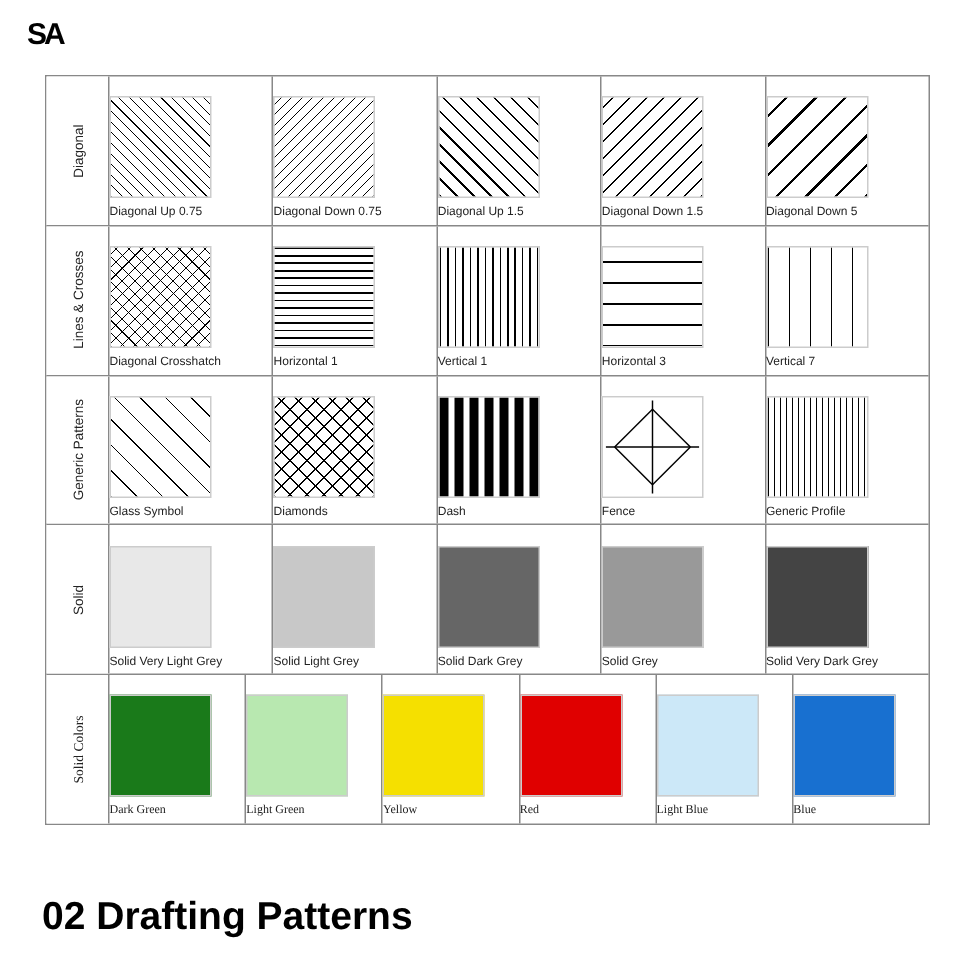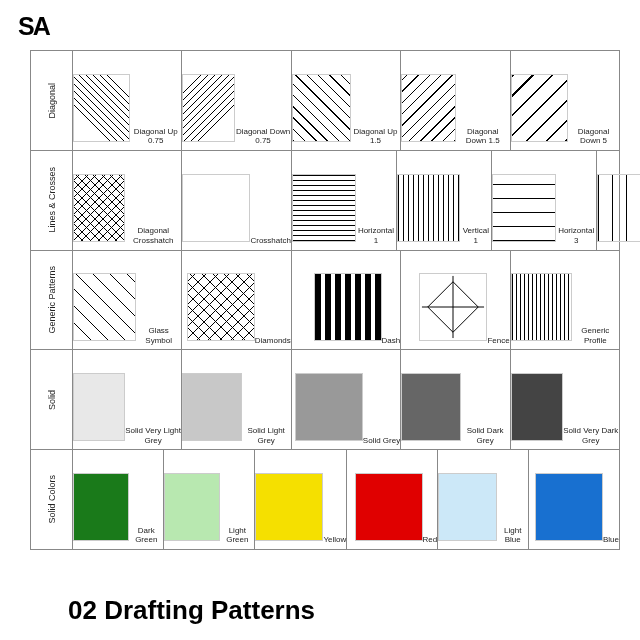--- a/index.html
+++ b/index.html
@@ -9,21 +9,21 @@
       width: 640px;
       height: 640px;
       overflow: hidden;
       position: relative;
     }
 
     .logo {
       position: absolute;
       top: 12px;
       left: 18px;
-      font-size: 25px;
+      font-size: 20px;
       font-weight: 900;
       letter-spacing: -2px;
       color: #000;
     }
 
     .main-table-container {
       position: absolute;
       top: 50px;
       left: 30px;
       right: 20px;
@@ -38,20 +38,21 @@
       flex-direction: column;
     }
 
     .row {
       display: flex;
       flex: 1;
       border-bottom: 1px solid #888;
     }
     .row:last-child {
       border-bottom: none;
+      font-family: Liberation Serif, serif;
     }
 
     .row-label {
       width: 42px;
       min-width: 42px;
       border-right: 1px solid #888;
       display: flex;
       align-items: center;
       justify-content: center;
       background: #fff;
@@ -66,21 +67,22 @@
 
     .cells {
       display: flex;
       flex: 1;
     }
 
     .cell {
       flex: 1;
       border-right: 1px solid #888;
       display: flex;
-      align-items: flex-end;
+      flex-direction: column;
+      align-items: flex-start;
       justify-content: flex-end;
       padding-bottom: 4px;
     }
     .cell:last-child {
       border-right: none;
     }
 
     .pattern-box {
       width: 68px;
       height: 68px;
@@ -242,21 +244,20 @@
     .pat-light-blue { background: #cce8f8; }
     .pat-blue { background: #1870d0; }
 
     .footer-title {
       position: absolute;
       bottom: 14px;
       left: 28px;
       font-size: 26px;
       font-weight: 900;
       color: #000;
-      margin-left: 40px;
     }
   </style>
 </head>
 <body>
 
 <div class="logo">SA</div>
 
 <div class="main-table-container">
   <div class="table-inner" id="table-inner">
       <div class="row">
@@ -287,24 +288,20 @@
         </div>
       </div>
       <div class="row">
         <div class="row-label">
           <span>Lines &amp; Crosses</span>
         </div>
         <div class="cells">
           <div class="cell">
             <div class="pattern-box pat-diag-crosshatch"></div>
             <div class="cell-label">Diagonal Crosshatch</div>
-          </div>
-          <div class="cell">
-            <div class="pattern-box pat-crosshatch"></div>
-            <div class="cell-label">Crosshatch</div>
           </div>
           <div class="cell">
             <div class="pattern-box pat-horizontal-1"></div>
             <div class="cell-label">Horizontal 1</div>
           </div>
           <div class="cell">
             <div class="pattern-box pat-vertical-1"></div>
             <div class="cell-label">Vertical 1</div>
           </div>
           <div class="cell">
@@ -359,26 +356,26 @@
         <div class="cells">
           <div class="cell">
             <div class="pattern-box pat-solid-very-light-grey"></div>
             <div class="cell-label">Solid Very Light Grey</div>
           </div>
           <div class="cell">
             <div class="pattern-box pat-solid-light-grey"></div>
             <div class="cell-label">Solid Light Grey</div>
           </div>
           <div class="cell">
+            <div class="pattern-box pat-solid-dark-grey"></div>
+            <div class="cell-label">Solid Dark Grey</div>
+          </div>
+          <div class="cell">
             <div class="pattern-box pat-solid-grey"></div>
             <div class="cell-label">Solid Grey</div>
-          </div>
-          <div class="cell">
-            <div class="pattern-box pat-solid-dark-grey"></div>
-            <div class="cell-label">Solid Dark Grey</div>
           </div>
           <div class="cell">
             <div class="pattern-box pat-solid-very-dark-grey"></div>
             <div class="cell-label">Solid Very Dark Grey</div>
           </div>
         </div>
       </div>
       <div class="row">
         <div class="row-label">
           <span>Solid Colors</span>

